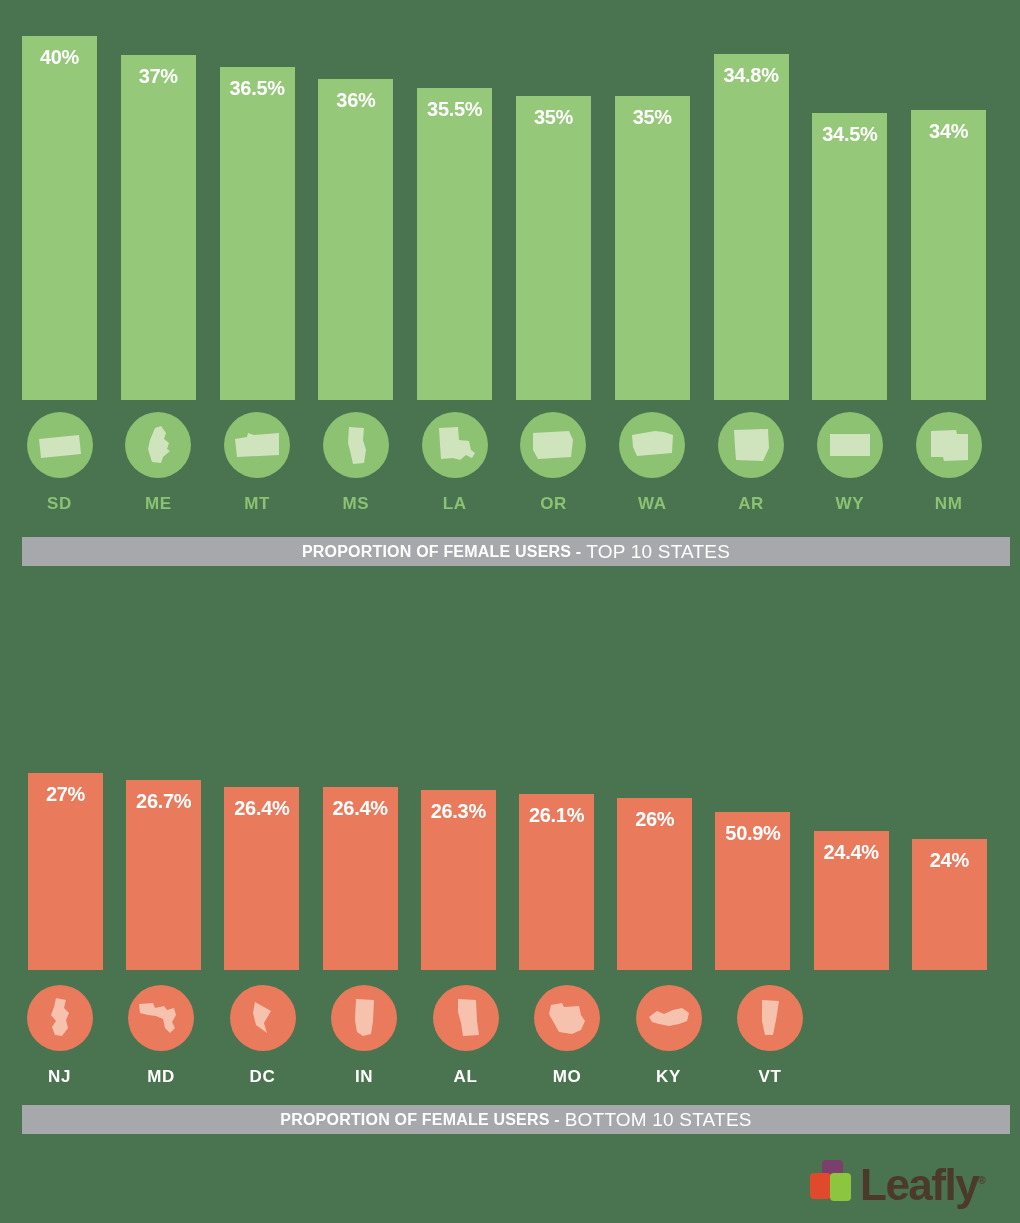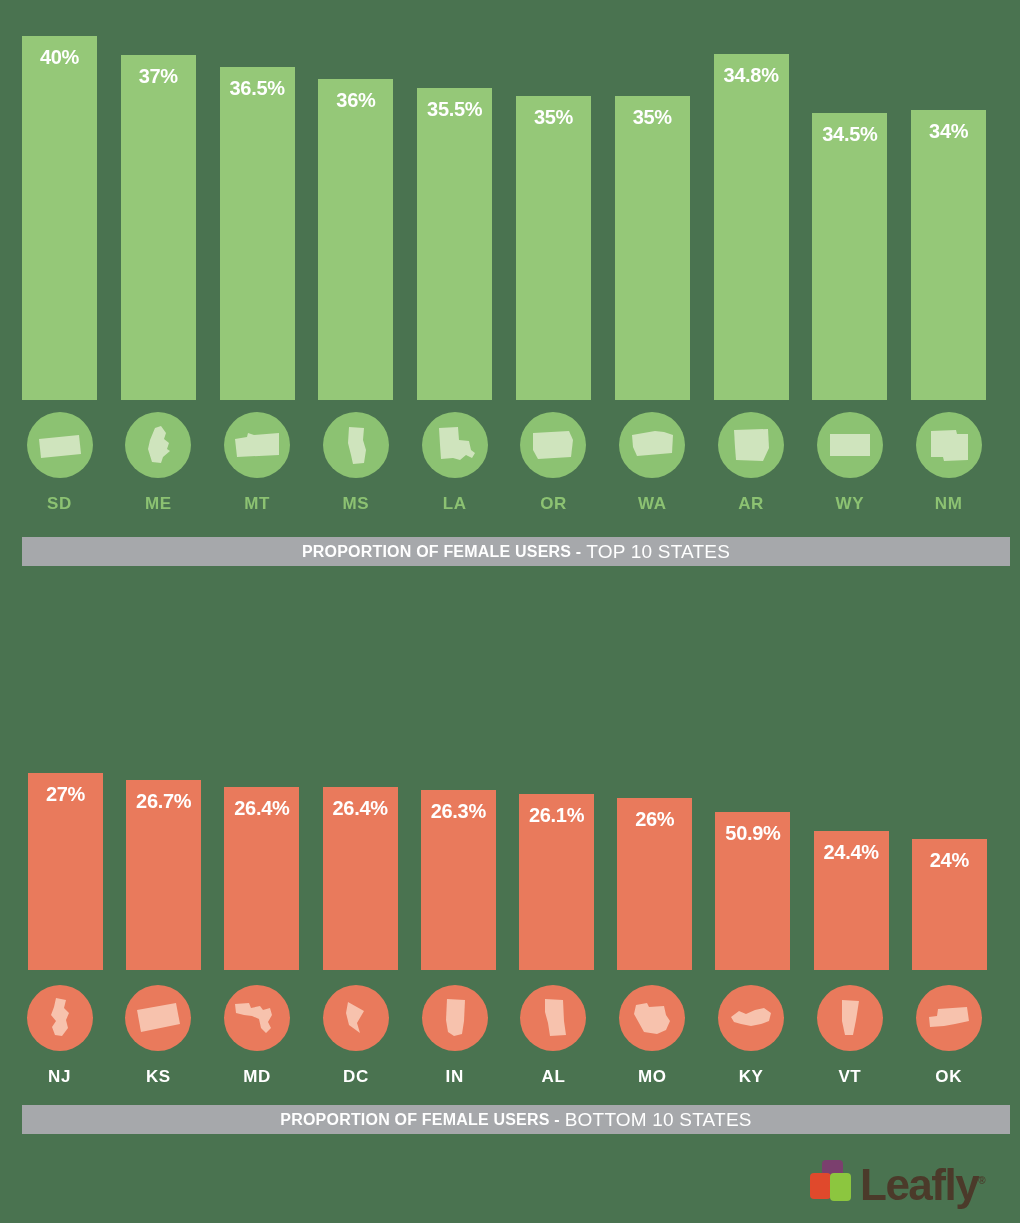--- a/index.html
+++ b/index.html
@@ -402,28 +402,20 @@
           <div class="state-circle circle-salmon">
             <svg width="50" height="50" viewBox="0 0 100 100" aria-hidden="true">
               <path class="shape-salmon" d="M42,10 L62,14 L58,30 L68,40 L62,54 L66,70 L54,86 L40,84 L34,68 L42,56 L32,44 L38,28 Z"></path>
             </svg>
           </div>
           <div class="state-label label-salmon">NJ</div>
         </div>
         <div class="icon-slot">
           <div class="state-circle circle-salmon">
             <svg width="50" height="50" viewBox="0 0 100 100" aria-hidden="true">
-              <path class="shape-salmon" d="M8,34 L86,20 L94,62 L16,78 Z"></path>
-            </svg>
-          </div>
-          <div class="state-label label-salmon">KS</div>
-        </div>
-        <div class="icon-slot">
-          <div class="state-circle circle-salmon">
-            <svg width="50" height="50" viewBox="0 0 100 100" aria-hidden="true">
               <path class="shape-salmon" d="M6,22 L34,20 L38,30 L56,26 L62,34 L76,30 L80,44 L72,58 L78,70 L68,80 L58,70 L54,52 L40,46 L24,44 L8,40 Z"></path>
             </svg>
           </div>
           <div class="state-label label-salmon">MD</div>
         </div>
         <div class="icon-slot">
           <div class="state-circle circle-salmon">
             <svg width="50" height="50" viewBox="0 0 100 100" aria-hidden="true">
               <path class="shape-salmon" d="M34,18 L66,36 L52,60 L58,80 L36,64 L30,40 Z"></path>
             </svg>
@@ -462,28 +454,20 @@
           </div>
           <div class="state-label label-salmon">KY</div>
         </div>
         <div class="icon-slot">
           <div class="state-circle circle-salmon">
             <svg width="50" height="50" viewBox="0 0 100 100" aria-hidden="true">
               <path class="shape-salmon" d="M34,14 L68,16 L62,54 L56,84 L40,84 L34,56 Z"></path>
             </svg>
           </div>
           <div class="state-label label-salmon">VT</div>
-        </div>
-        <div class="icon-slot">
-          <div class="state-circle circle-salmon">
-            <svg width="50" height="50" viewBox="0 0 100 100" aria-hidden="true">
-              <path class="shape-salmon" d="M10,48 L26,46 L28,32 L86,28 L90,56 L62,62 L40,66 L12,68 Z"></path>
-            </svg>
-          </div>
-          <div class="state-label label-salmon">OK</div>
         </div>
       </div>
   </div>
 
   <div class="caption-bar" id="bottom-caption">
     <span class="caption-strong">PROPORTION OF FEMALE USERS -</span>
     <span class="caption-light">BOTTOM 10 STATES</span>
   </div>
 
   <div class="logo">

